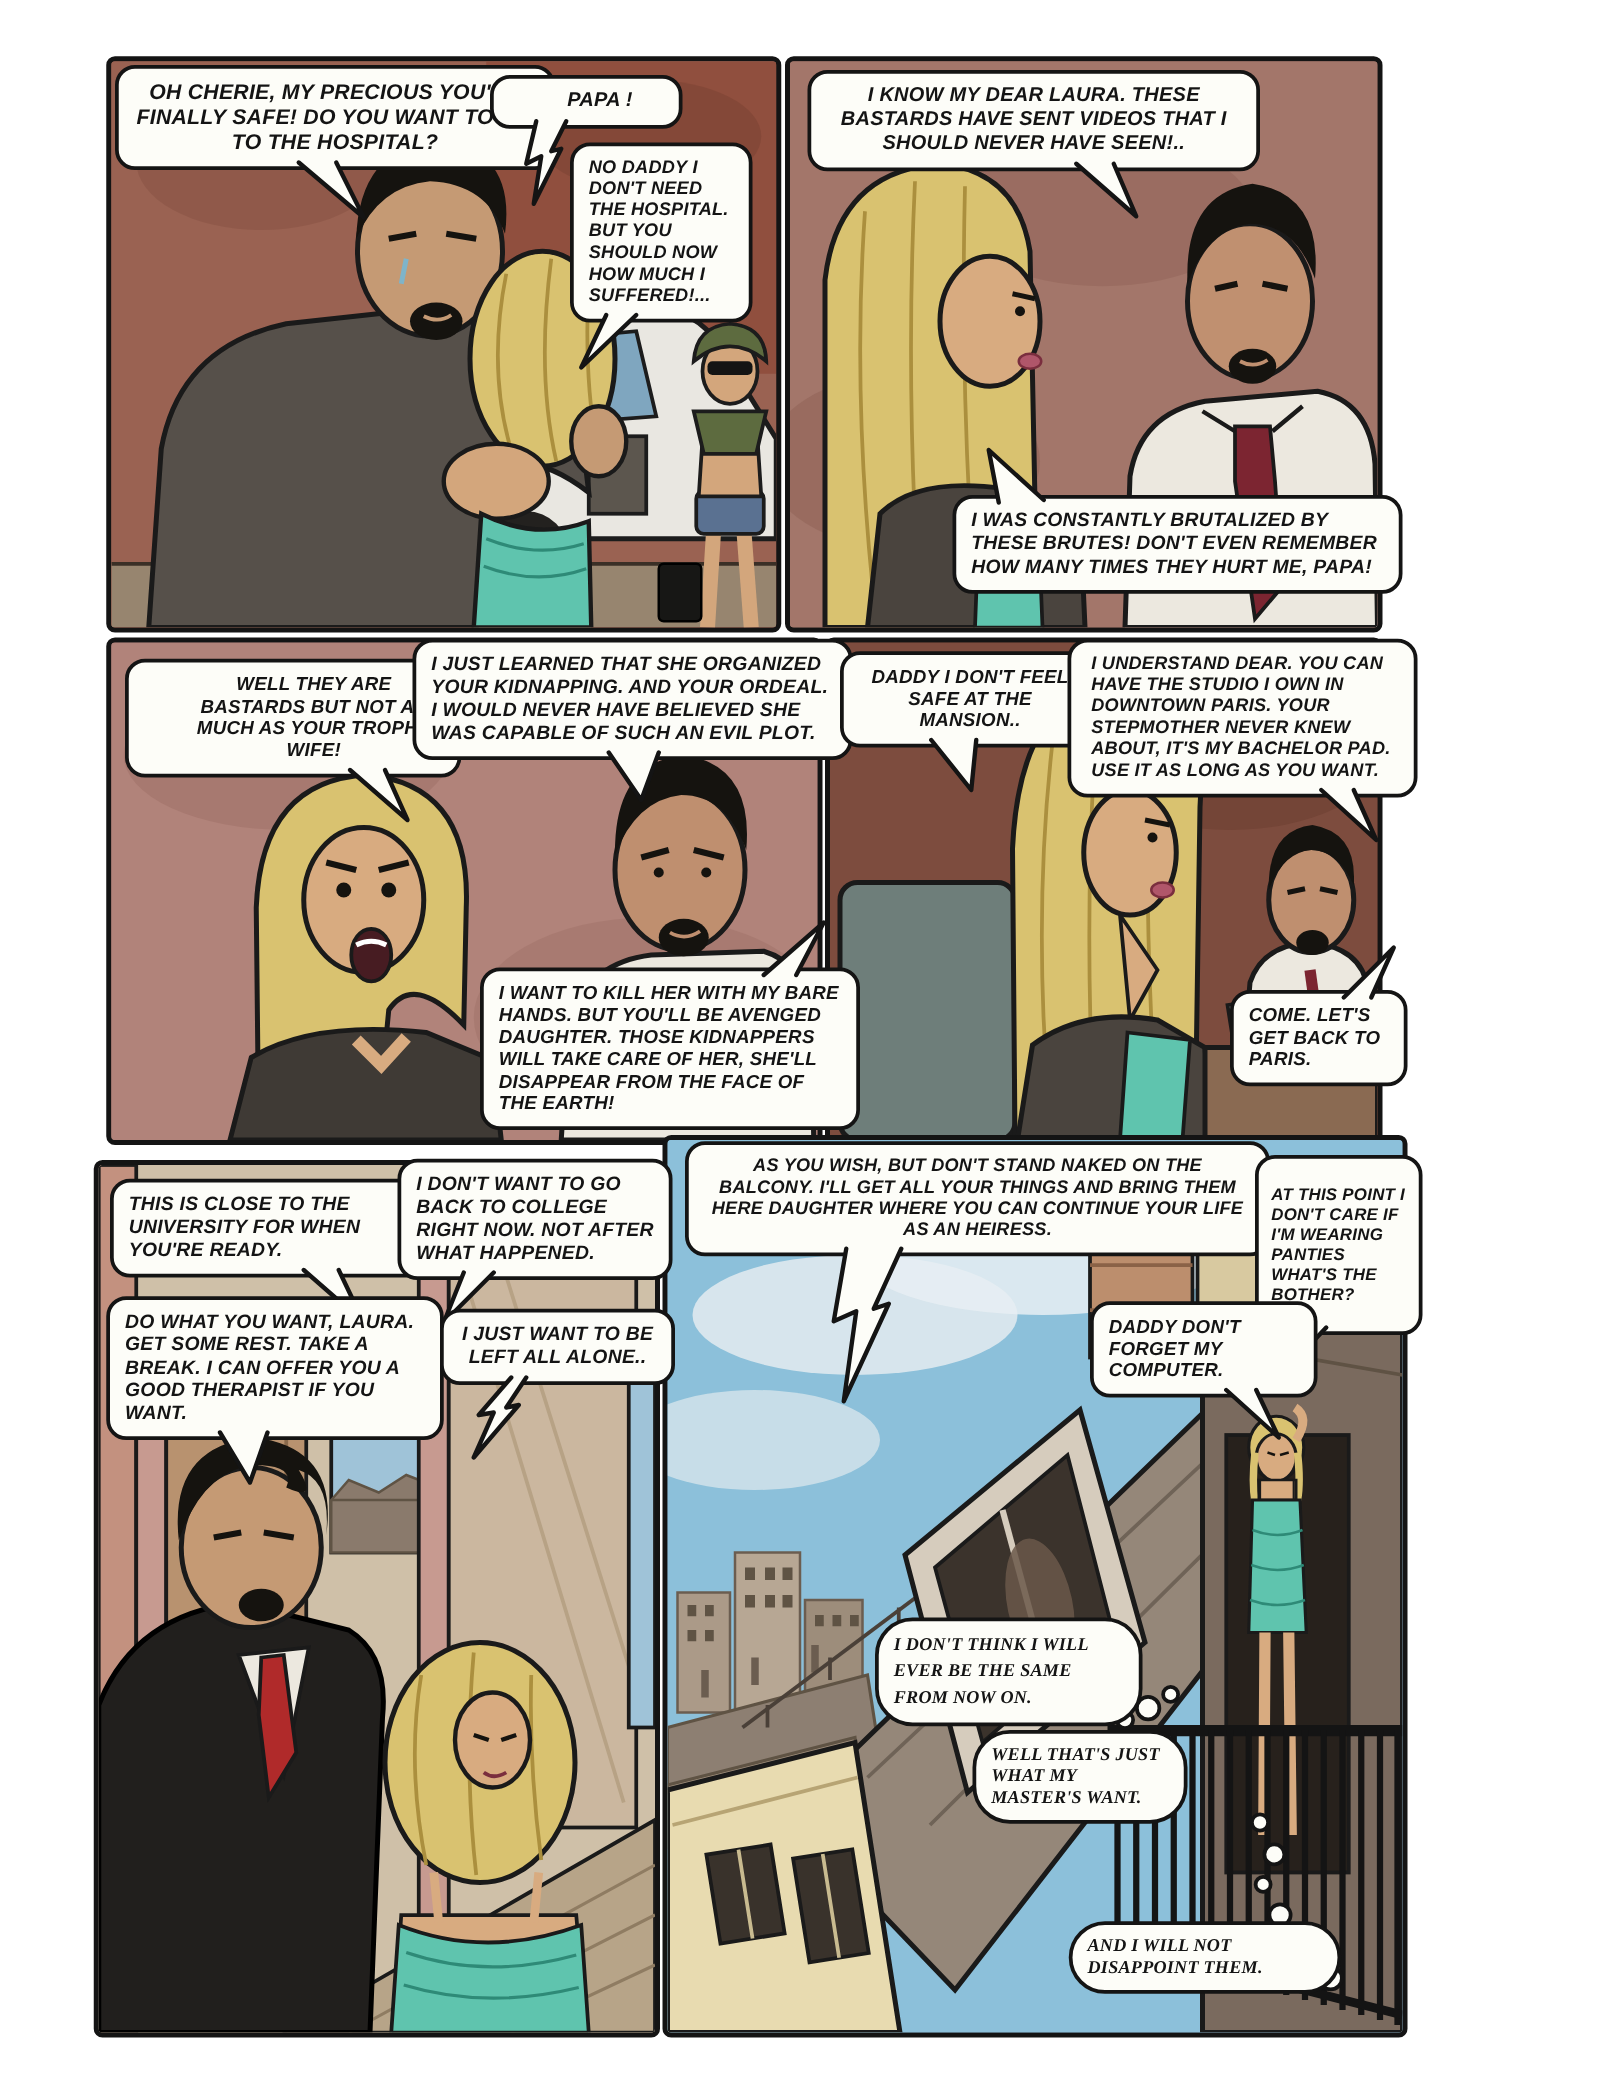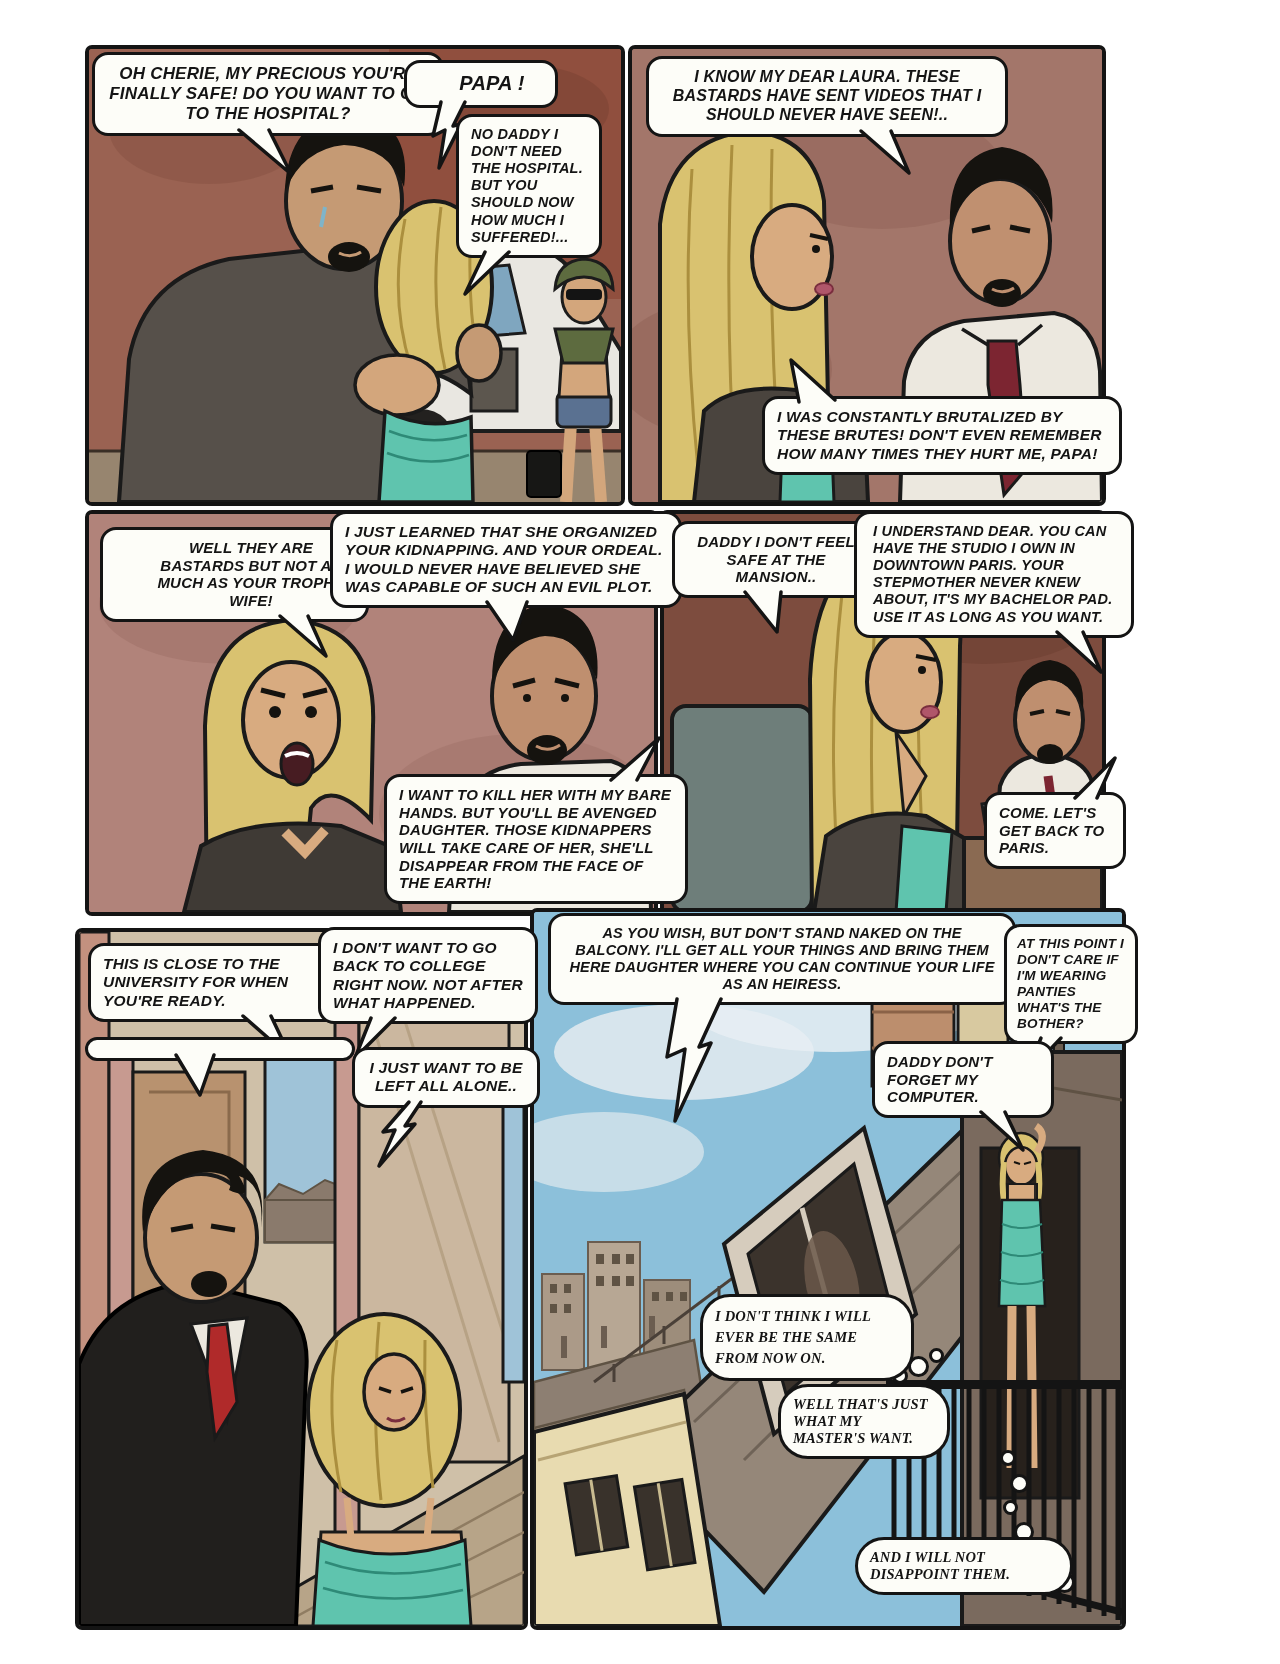--- a/index.html
+++ b/index.html
@@ -280,21 +280,21 @@
       </g>
     </svg>
   </section>
 
   <div class="bubble" style="left:92px;top:52px;width:322px;font-size:17px;">
     <svg class="tail" style="left:140px;bottom:-43px;" width="60" height="46" viewBox="0 0 60 46">
         <path d="M4 0 L56 44 L34 0"></path>
       </svg>
     <span>OH CHERIE, MY PRECIOUS YOU'RE FINALLY SAFE! DO YOU WANT TO GO TO THE HOSPITAL?</span>
   </div>
-  <div class="bubble" style="left:404px;top:60px;width:102px;font-size:20px;padding-left:34px;">
+  <div class="bubble" style="left:392px;top:60px;width:102px;font-size:16px;padding-left:34px;">
     <svg class="tail" style="left:26px;bottom:-65px;" width="40" height="68" viewBox="0 0 40 68">
         <path d="M8 0 L0 34 L12 28 L6 66 L28 22 L20 24 L32 0"></path>
       </svg>
     <span>PAPA !</span>
   </div>
   <div class="bubble left" style="left:456px;top:114px;width:116px;font-size:14.5px;">
     <svg class="tail" style="left:4px;bottom:-41px;" width="50" height="44" viewBox="0 0 50 44">
         <path d="M46 0 L2 42 L22 0"></path>
       </svg>
     <span>NO DADDY I DON'T NEED THE HOSPITAL. BUT YOU SHOULD NOW HOW MUCH I SUFFERED!...</span>
@@ -360,35 +360,36 @@
   <div class="bubble left" style="left:318px;top:927px;width:190px;font-size:15.5px;">
     <svg class="tail" style="left:30px;bottom:-39px;" width="50" height="42" viewBox="0 0 50 42">
         <path d="M20 0 L4 40 L44 0"></path>
       </svg>
     <span>I DON'T WANT TO GO BACK TO COLLEGE RIGHT NOW. NOT AFTER WHAT HAPPENED.</span>
   </div>
   <div class="bubble left" style="left:85px;top:1037px;width:240px;font-size:15.5px;">
     <svg class="tail" style="left:86px;bottom:-39px;" width="46" height="42" viewBox="0 0 46 42">
         <path d="M2 0 L26 40 L40 0"></path>
       </svg>
+    <span>DO WHAT YOU WANT, LAURA. GET SOME REST. TAKE A BREAK. I CAN OFFER YOU A GOOD THERAPIST IF YOU WANT.</span>
   </div>
   <div class="bubble" style="left:352px;top:1047px;width:158px;font-size:15.5px;">
     <svg class="tail" style="left:24px;bottom:-63px;" width="46" height="66" viewBox="0 0 46 66">
         <path d="M30 0 L4 30 L16 28 L0 64 L36 22 L26 24 L42 0"></path>
       </svg>
     <span>I JUST WANT TO BE LEFT ALL ALONE..</span>
   </div>
 
   <div class="bubble" style="left:548px;top:913px;width:438px;font-size:14.5px;">
     <svg class="tail" style="left:116px;bottom:-121px;" width="66" height="124" viewBox="0 0 66 124">
         <path d="M10 0 L0 58 L18 50 L8 122 L44 44 L32 48 L54 0"></path>
       </svg>
     <span>AS YOU WISH, BUT DON'T STAND NAKED ON THE BALCONY. I'LL GET ALL YOUR THINGS AND BRING THEM HERE DAUGHTER WHERE YOU CAN CONTINUE YOUR LIFE AS AN HEIRESS.</span>
   </div>
-  <div class="bubble left" style="left:1004px;top:924px;width:108px;font-size:13.5px;padding:9px 10px;">
+  <div class="bubble left" style="left:1004px;top:924px;width:108px;font-size:13.5px;padding:21px 10px;">
     <svg class="tail" style="left:14px;bottom:-37px;" width="46" height="40" viewBox="0 0 46 40">
         <path d="M40 0 L4 38 L20 0"></path>
       </svg>
     <span>AT THIS POINT I DON'T CARE IF I'M WEARING PANTIES WHAT'S THE BOTHER?</span>
   </div>
   <div class="bubble left" style="left:872px;top:1041px;width:152px;font-size:15px;">
     <svg class="tail" style="right:24px;bottom:-37px;" width="48" height="40" viewBox="0 0 48 40">
         <path d="M2 0 L44 38 L26 0"></path>
       </svg>
     <span>DADDY DON'T FORGET MY COMPUTER.</span>

